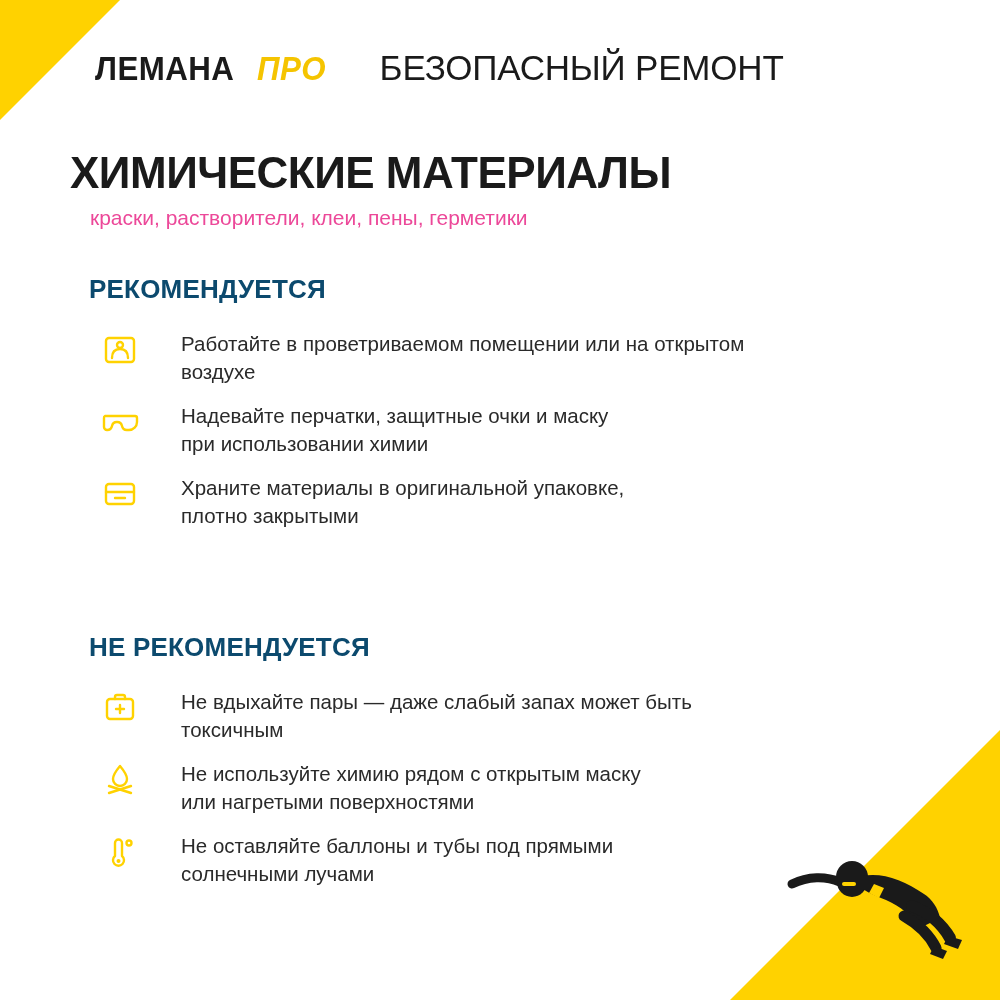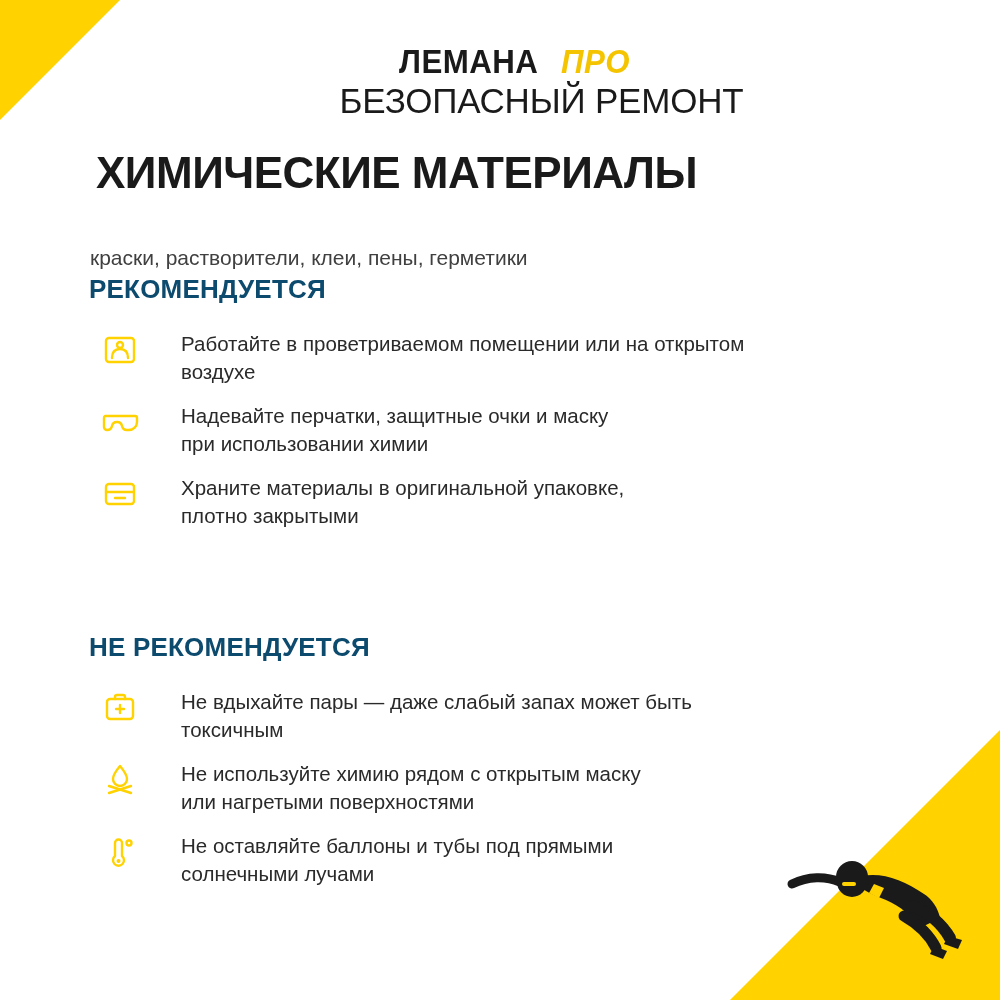--- a/index.html
+++ b/index.html
@@ -32,21 +32,20 @@
     clip-path: polygon(100% 0, 100% 100%, 0 100%);
   }
 
   
   .header {
     position: absolute;
     top: 42px; left: 95px; right: 60px;
     height: 52px;
     display: flex;
     align-items: center;
-    flex-direction: column;
   }
   .logo {
     display: flex;
     align-items: baseline;
     gap: 10px;
     white-space: nowrap;
   }
   .logo-lemana {
     font-size: 34px;
     font-weight: bold;
@@ -70,32 +69,31 @@
     font-weight: normal;
     color: #1a1a1a;
     letter-spacing: -0.2px;
     margin-left: 48px;
     white-space: nowrap;
   }
 
   
   .main-title {
     position: absolute;
-    top: 148px; left: 96px;
+    top: 148px; left: 70px;
     font-size: 44px;
     font-weight: bold;
     color: #1a1a1a;
     letter-spacing: -0.5px;
   }
   .subtitle {
     position: absolute;
     top: 206px; left: 90px;
     font-size: 21px;
-    color: #404040;
-    margin-top: 40px;
+    color: #ec4899;
   }
 
   
   .section-head {
     position: absolute;
     font-size: 26px;
     font-weight: bold;
     color: #0c4a6e;
     letter-spacing: 0.2px;
   }

